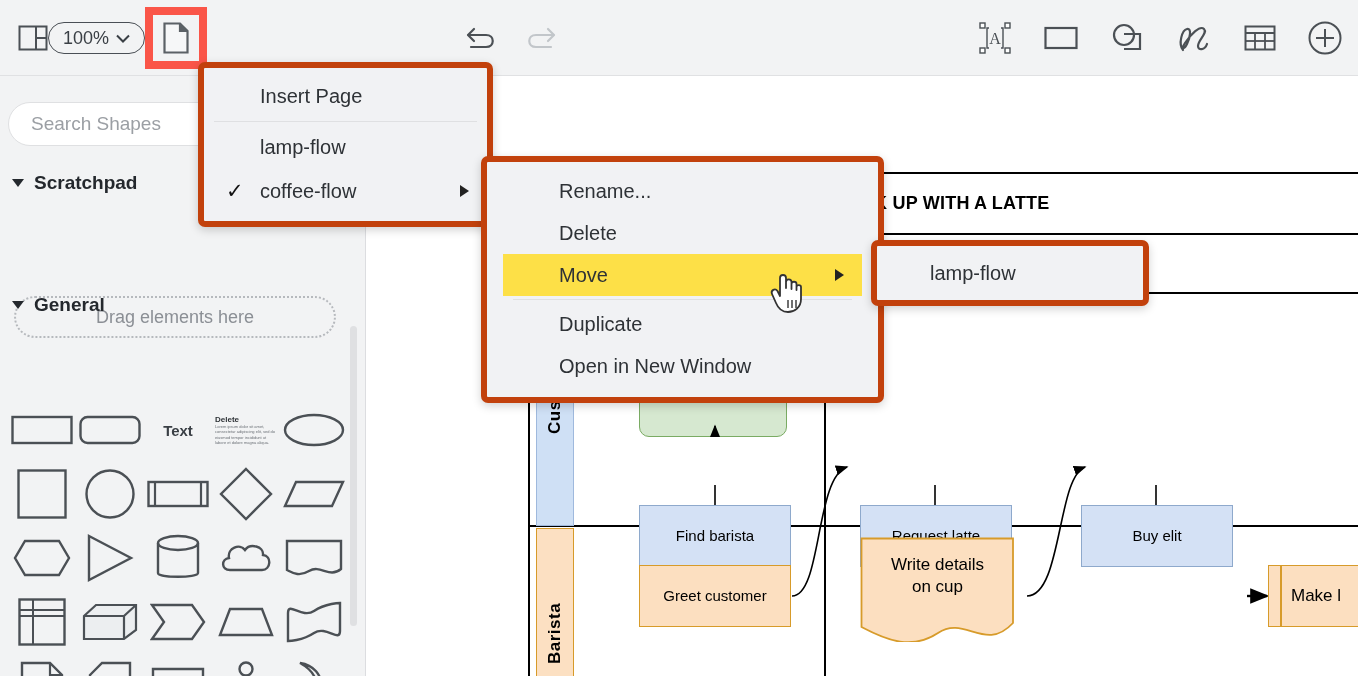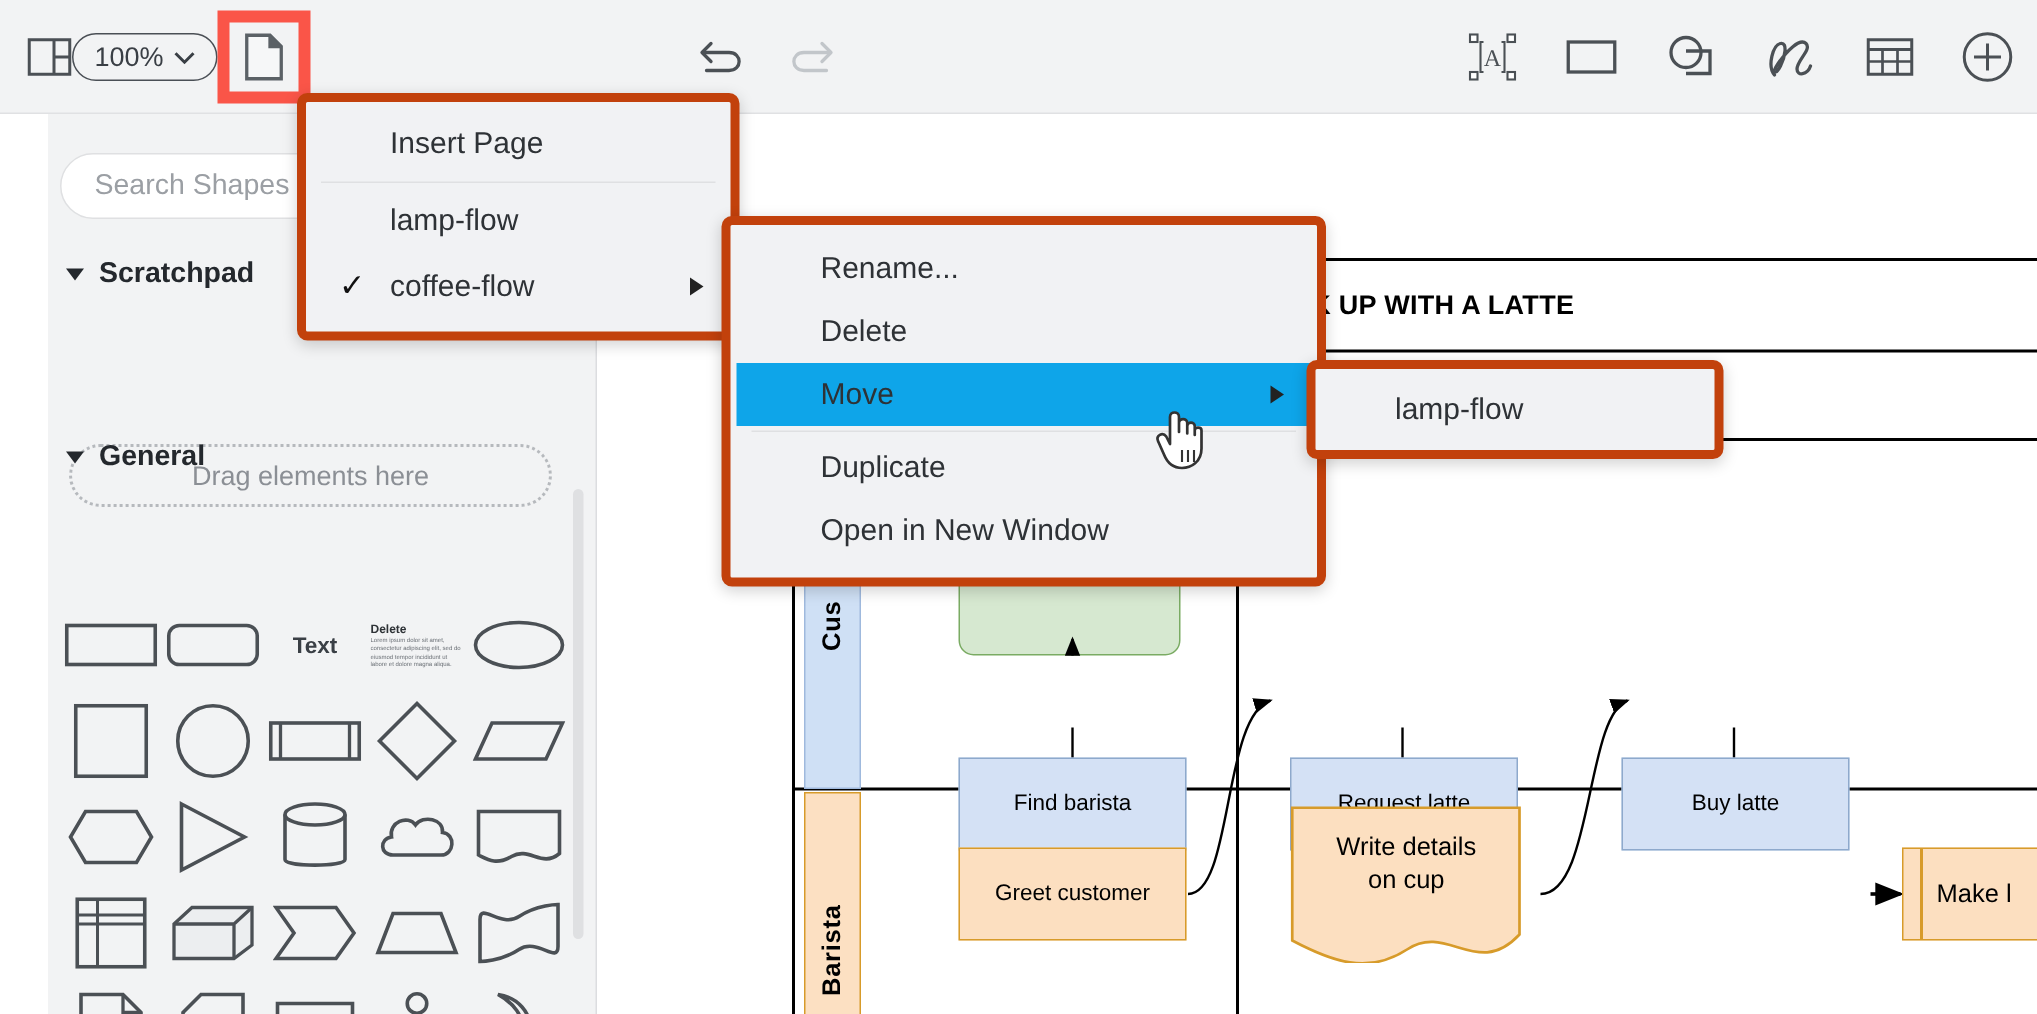--- a/index.html
+++ b/index.html
@@ -48,21 +48,20 @@
   }
 
   
   .sidebar {
     position: absolute; left: 0; top: 76px;
     width: 366px; height: 600px;
     background: #f2f3f4;
     border-right: 1px solid #dcdde0;
     z-index: 10;
     overflow: hidden;
-    margin-left: 32px;
   }
   .search-box {
     position: absolute; left: 8px; top: 26px;
     width: 336px; height: 44px;
     border: 1px solid #dfe0e2; border-radius: 22px;
     background: #ffffff;
     display: flex; align-items: center; padding: 0 22px;
     font-size: 19px; color: #9b9fa4;
     cursor: text;
   }
@@ -159,37 +158,37 @@
     box-shadow: 0 3px 10px rgba(0,0,0,0.18);
     z-index: 60;
   }
   .menu-item {
     height: 42px; display: flex; align-items: center;
     font-size: 20px; color: #2e3236;
     padding: 0 16px 0 56px;
     cursor: pointer; position: relative;
     white-space: nowrap;
   }
-  .menu-item.hl { background: #0ea5e9; }
+  .menu-item.hl { background: #fde047; }
   .menu-sep { height: 1px; background: #dfe0e2; margin: 3px 10px; }
   .menu-check {
     position: absolute; left: 22px; top: 50%; transform: translateY(-50%);
     font-size: 21px; color: #111;
   }
   .menu-arrow {
     position: absolute; right: 18px; top: 50%; transform: translateY(-50%);
     width: 0; height: 0;
     border-top: 6px solid transparent;
     border-bottom: 6px solid transparent;
     border-left: 9px solid #222;
   }
 
   #page-menu  { left: 198px; top: 62px; width: 295px; padding: 6px 0 8px; }
   #page-menu .menu-item { height: 44px; }
-  #ctx-menu   { left: 481px; top: 144px; width: 403px; padding: 8px 4px 10px; }
+  #ctx-menu   { left: 481px; top: 156px; width: 403px; padding: 8px 16px 10px; }
   #ctx-menu .menu-item { height: 42px; padding-left: 56px; }
   #move-sub   { left: 871px; top: 240px; width: 278px; padding: 9px 0; }
   #move-sub .menu-item { height: 36px; padding-left: 53px; }
 
   .cursor-hand { position: absolute; left: 768px; top: 266px; z-index: 80; pointer-events: none; }
 </style>
 </head>
 <body>
 
 <div id="app">
@@ -223,21 +222,21 @@
         <line x1="348" y1="408" x2="348" y2="475" stroke="#000" stroke-width="1.6" marker-end="url(#ah)"></line>
         <path d="M 425,519 C 455,519 448,400 480,390" fill="none" stroke="#000" stroke-width="1.6" marker-end="url(#ah)"></path>
         <line x1="568" y1="408" x2="568" y2="475" stroke="#000" stroke-width="1.6" marker-end="url(#ah)"></line>
         <path d="M 660,519 C 695,519 690,400 718,390" fill="none" stroke="#000" stroke-width="1.6" marker-end="url(#ah)"></path>
         <line x1="789" y1="408" x2="789" y2="475" stroke="#000" stroke-width="1.6" marker-end="url(#ah)"></line>
         <line x1="880" y1="519" x2="900" y2="519" stroke="#000" stroke-width="2.4" marker-end="url(#ah)"></line>
       </svg>
 
       <div class="dg node node-blue" style="left:272px; top:428px; width:152px; height:62px;">Find barista</div>
       <div class="dg node node-blue" style="left:493px; top:428px; width:152px; height:62px;text-decoration:underline;">Request latte</div>
-      <div class="dg node node-blue" style="left:714px; top:428px; width:152px; height:62px;">Buy latte</div>
+      <div class="dg node node-blue" style="left:714px; top:428px; width:152px; height:62px;">Buy elit</div>
 
       <div class="dg node node-orange" style="left:272px; top:488px; width:152px; height:62px;">Greet customer</div>
 
       <div class="dg" style="left:493px; top:460px; width:155px; height:105px;">
         <svg width="155" height="105" style="display:block;">
           <path d="M1.5,1.5 H153 V86 C125,116 105,78 78,96 C52,113 28,104 1.5,90 Z" fill="#fcdfc0" stroke="#d79b2a" stroke-width="1.8"></path>
         </svg>
         <div style="position:absolute; left:0; top:0; width:155px; height:78px; display:flex; flex-direction:column; align-items:center; justify-content:center; font-size:17px; line-height:22px; color:#000;">
           <span>Write details</span>
           <span>on cup</span>

